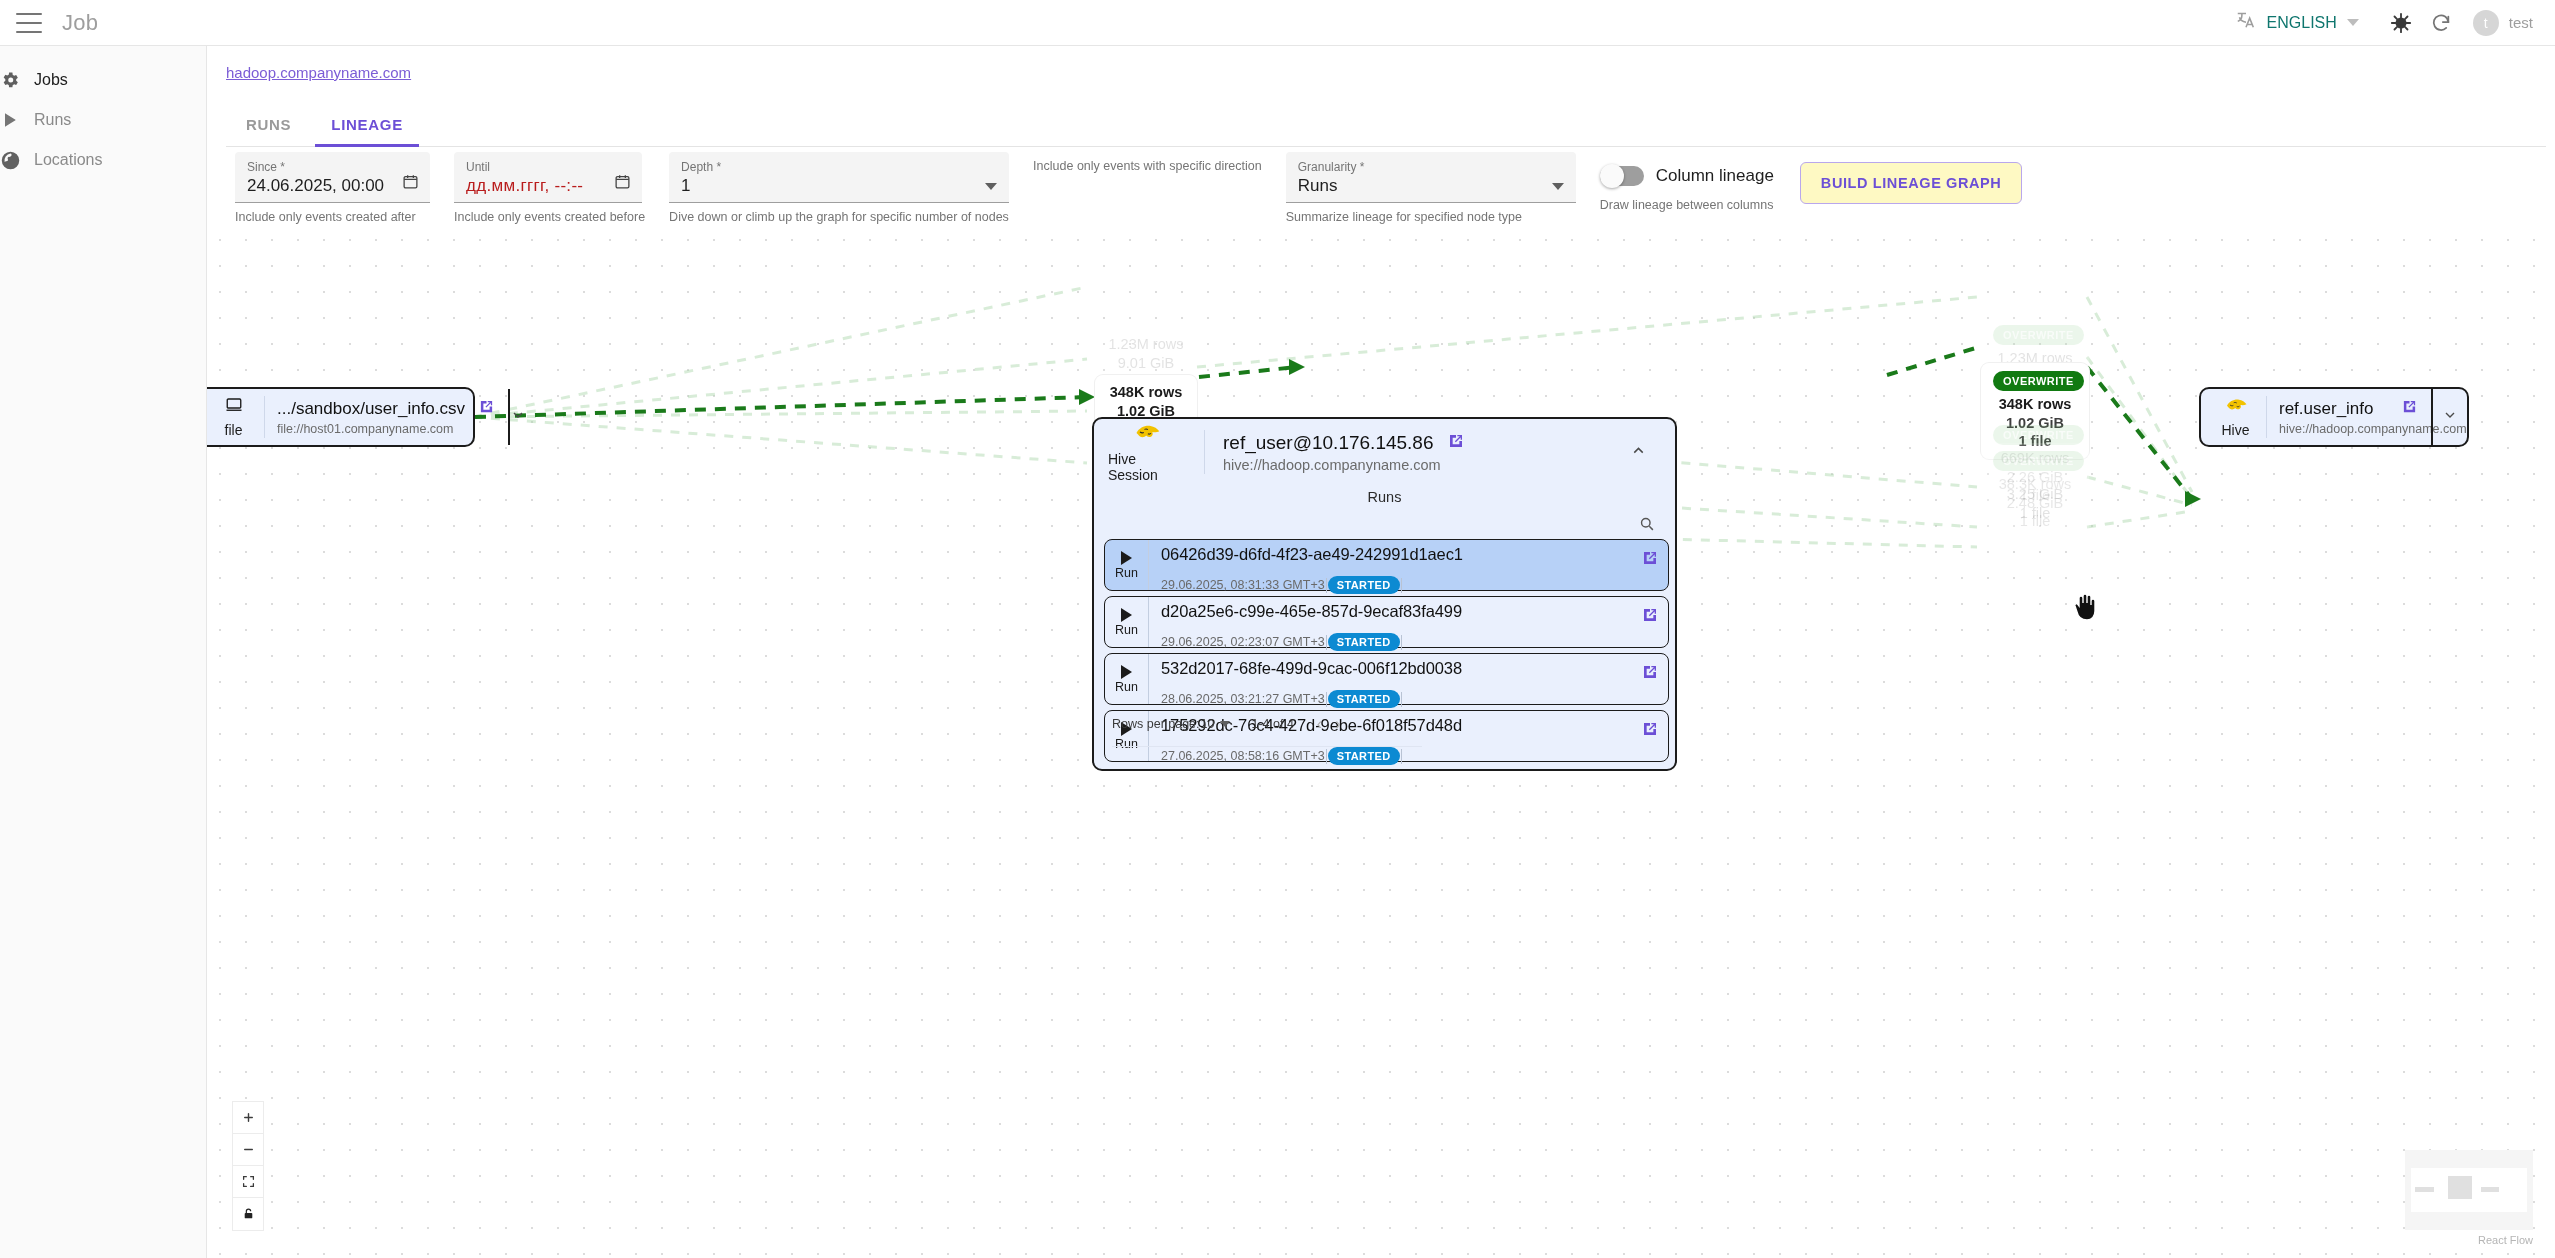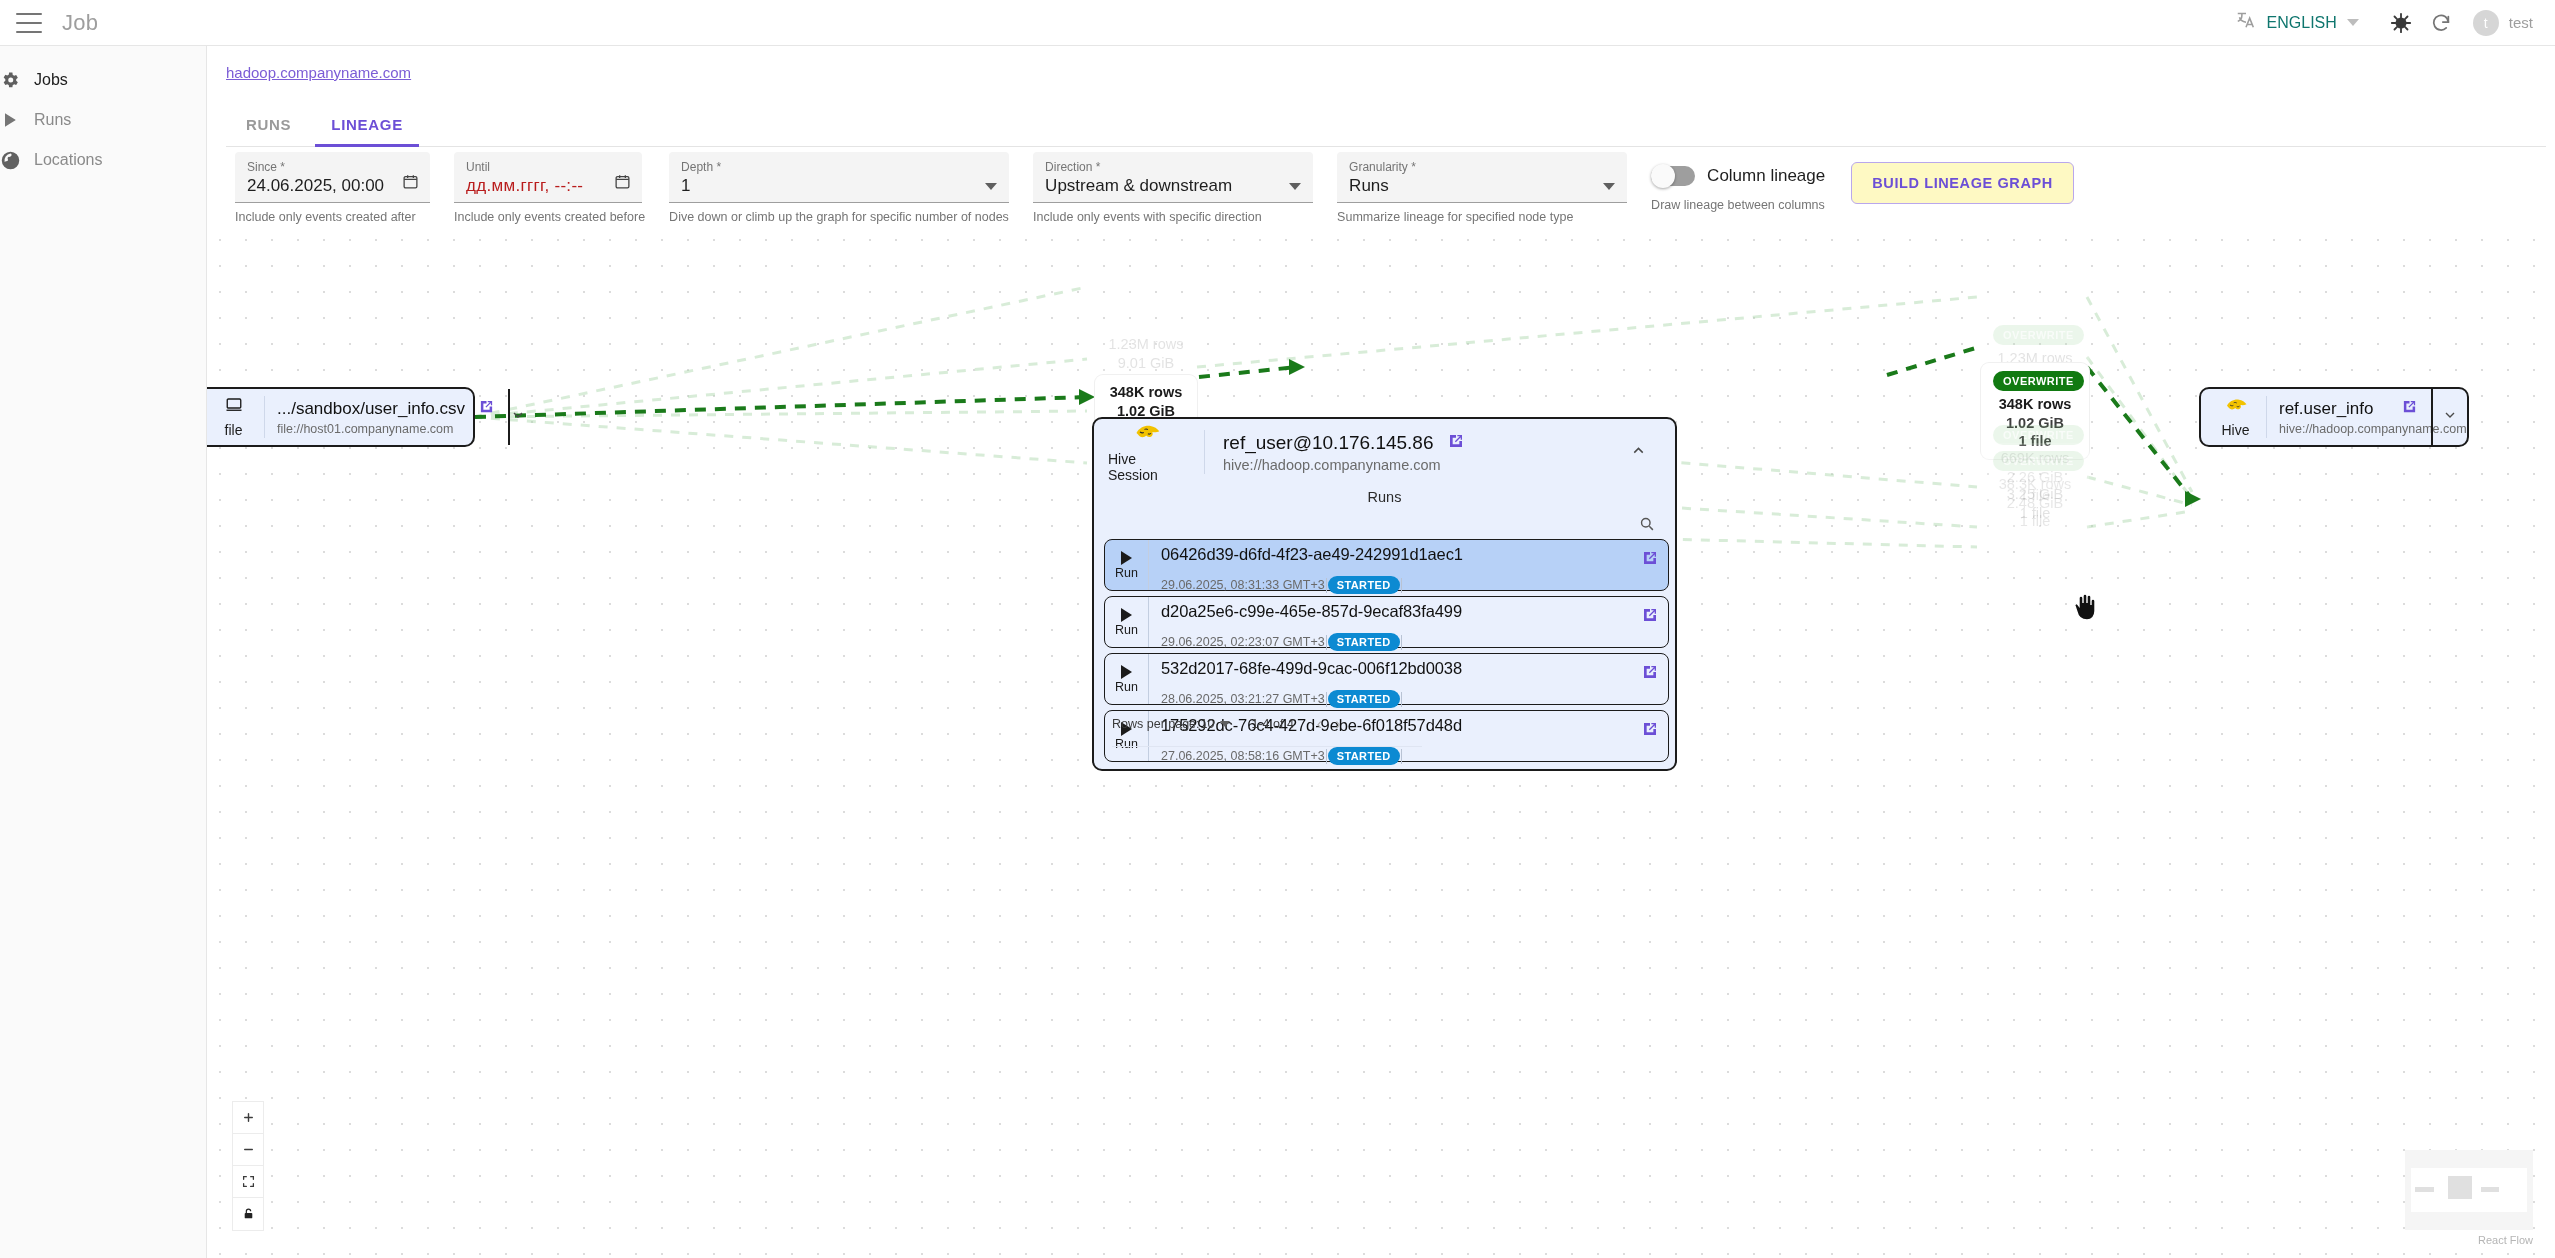--- a/index.html
+++ b/index.html
@@ -268,25 +268,20 @@
   <div class="field fld-depth">
     <div class="field-box">
       <div class="field-label">Depth *</div>
       <div class="field-value">1</div>
       <span class="sel-caret"></span>
     </div>
     <div class="field-help">Dive down or climb up the graph for specific number of nodes</div>
   </div>
 
   <div class="field fld-dir">
-    <div class="field-box">
-      <div class="field-label">Direction *</div>
-      <div class="field-value">Upstream &amp; downstream</div>
-      <span class="sel-caret"></span>
-    </div>
     <div class="field-help">Include only events with specific direction</div>
   </div>
 
   <div class="field fld-gran">
     <div class="field-box">
       <div class="field-label">Granularity *</div>
       <div class="field-value">Runs</div>
       <span class="sel-caret"></span>
     </div>
     <div class="field-help">Summarize lineage for specified node type</div>

